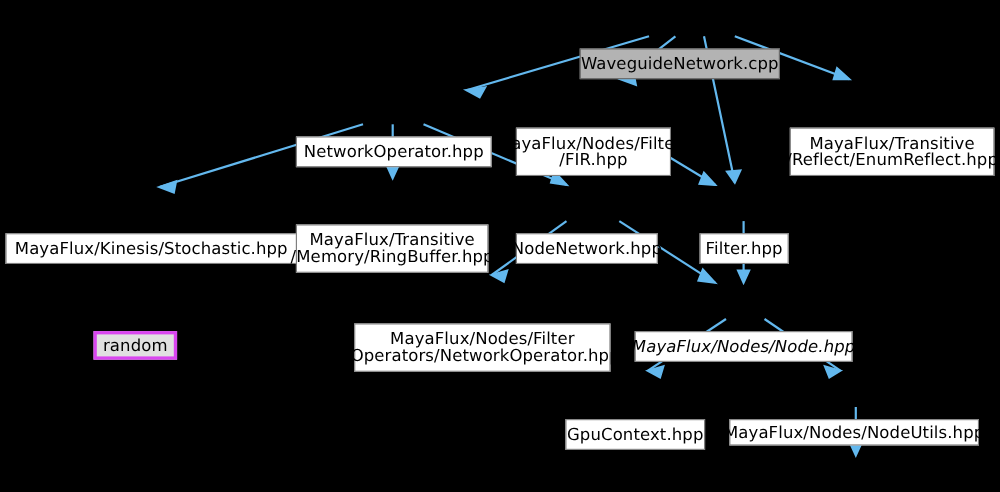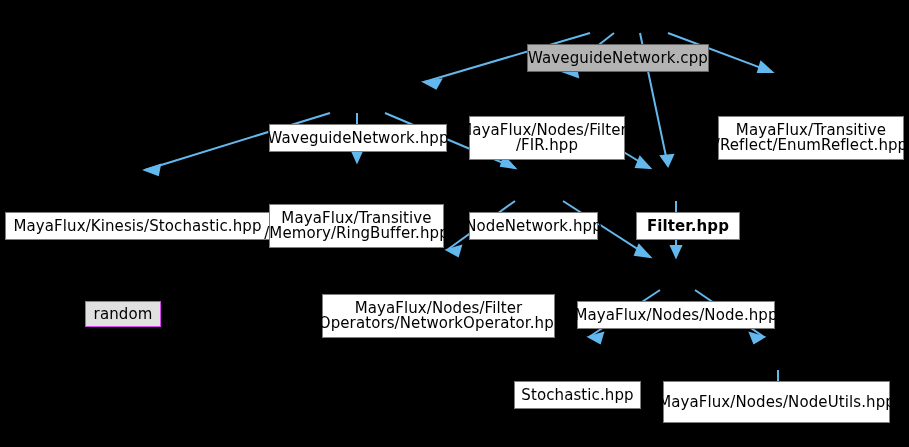--- a/index.html
+++ b/index.html
@@ -38,21 +38,21 @@
     white-space: pre-line;
     padding: 0 0;
     margin-top: 40px;
   }
   .graph-node.root-node {
     background: #b3b3b3;
     border: 1px solid #656565;
   }
   .graph-node.system-node {
     background: #e0e0e0;
-    border: 1px solid #d946ef;
+    border: 3px solid #d946ef;
   }
 </style>
 </head>
 <body>
 
 <div id="graph-canvas">
 
   <svg id="edge-layer" viewBox="0 0 909 447" width="909" height="447" xmlns="http://www.w3.org/2000/svg">
       <g>
         <path d="M 590,33 L 424,82" stroke="#63b8ee" stroke-width="2" fill="none"></path>
@@ -107,32 +107,32 @@
         <path d="M 764,337 l -14,-4 l 4,10 Z" fill="#63b8ee" stroke="#63b8ee" stroke-width="2" stroke-linejoin="miter"></path>
       </g>
       <g>
         <path d="M 778,370 L 778,408" stroke="#63b8ee" stroke-width="2" fill="none"></path>
         <path d="M 778,414 l -5,-11 l 10,0 Z" fill="#63b8ee" stroke="#63b8ee" stroke-width="2" stroke-linejoin="miter"></path>
       </g>
     </svg>
 
   <div id="node-layer">
       <div class="graph-node root-node" style="left: 527px; top: 4px; width: 182px; height: 28px;">WaveguideNetwork.cpp</div>
-      <div class="graph-node" style="left: 269px; top: 84px; width: 178px; height: 28px;">WaveguideNetwork.hpp</div>
-      <div class="graph-node" style="left: 469px; top: 76px; width: 156px; height: 44px;">MayaFlux/Nodes/Filters
+      <div class="graph-node" style="left: 269px; top: 84px; width: 178px; height: 28px;">NetworkOperator.hpp</div>
+      <div class="graph-node" style="left: 469px; top: 76px; width: 141px; height: 44px;">MayaFlux/Nodes/Filters
 /FIR.hpp</div>
       <div class="graph-node" style="left: 718px; top: 76px; width: 186px; height: 44px;">MayaFlux/Transitive
 /Reflect/EnumReflect.hpp</div>
       <div class="graph-node" style="left: 5px; top: 172px; width: 265px; height: 28px;">MayaFlux/Kinesis/Stochastic.hpp</div>
       <div class="graph-node" style="left: 269px; top: 164px; width: 175px; height: 44px;">MayaFlux/Transitive
 /Memory/RingBuffer.hpp</div>
       <div class="graph-node" style="left: 469px; top: 172px; width: 129px; height: 28px;">NodeNetwork.hpp</div>
-      <div class="graph-node" style="left: 636px; top: 172px; width: 104px; height: 28px; font-weight: bold;">Filter.hpp</div>
+      <div class="graph-node" style="left: 636px; top: 172px; width: 81px; height: 28px;">Filter.hpp</div>
       <div class="graph-node system-node" style="left: 85px; top: 261px; width: 76px; height: 26px;">random</div>
       <div class="graph-node" style="left: 322px; top: 254px; width: 233px; height: 44px;">MayaFlux/Nodes/Filter
 /Operators/NetworkOperator.hpp</div>
-      <div class="graph-node" style="left: 577px; top: 261px; width: 198px; height: 28px;">MayaFlux/Nodes/Node.hpp</div>
-      <div class="graph-node" style="left: 514px; top: 341px; width: 127px; height: 28px;">Stochastic.hpp</div>
-      <div class="graph-node" style="left: 663px; top: 341px; width: 227px; height: 42px;">MayaFlux/Nodes/NodeUtils.hpp</div>
+      <div class="graph-node" style="left: 577px; top: 261px; width: 198px; height: 28px; font-style: italic;">MayaFlux/Nodes/Node.hpp</div>
+      <div class="graph-node" style="left: 514px; top: 341px; width: 127px; height: 28px;">GpuContext.hpp</div>
+      <div class="graph-node" style="left: 663px; top: 341px; width: 227px; height: 24px;">MayaFlux/Nodes/NodeUtils.hpp</div>
       <div class="graph-node" style="left: 720px; top: 416px; width: 93px; height: 28px;">NodeSpec.hpp</div>
     </div>
 
 </div>
 
 </body></html>

